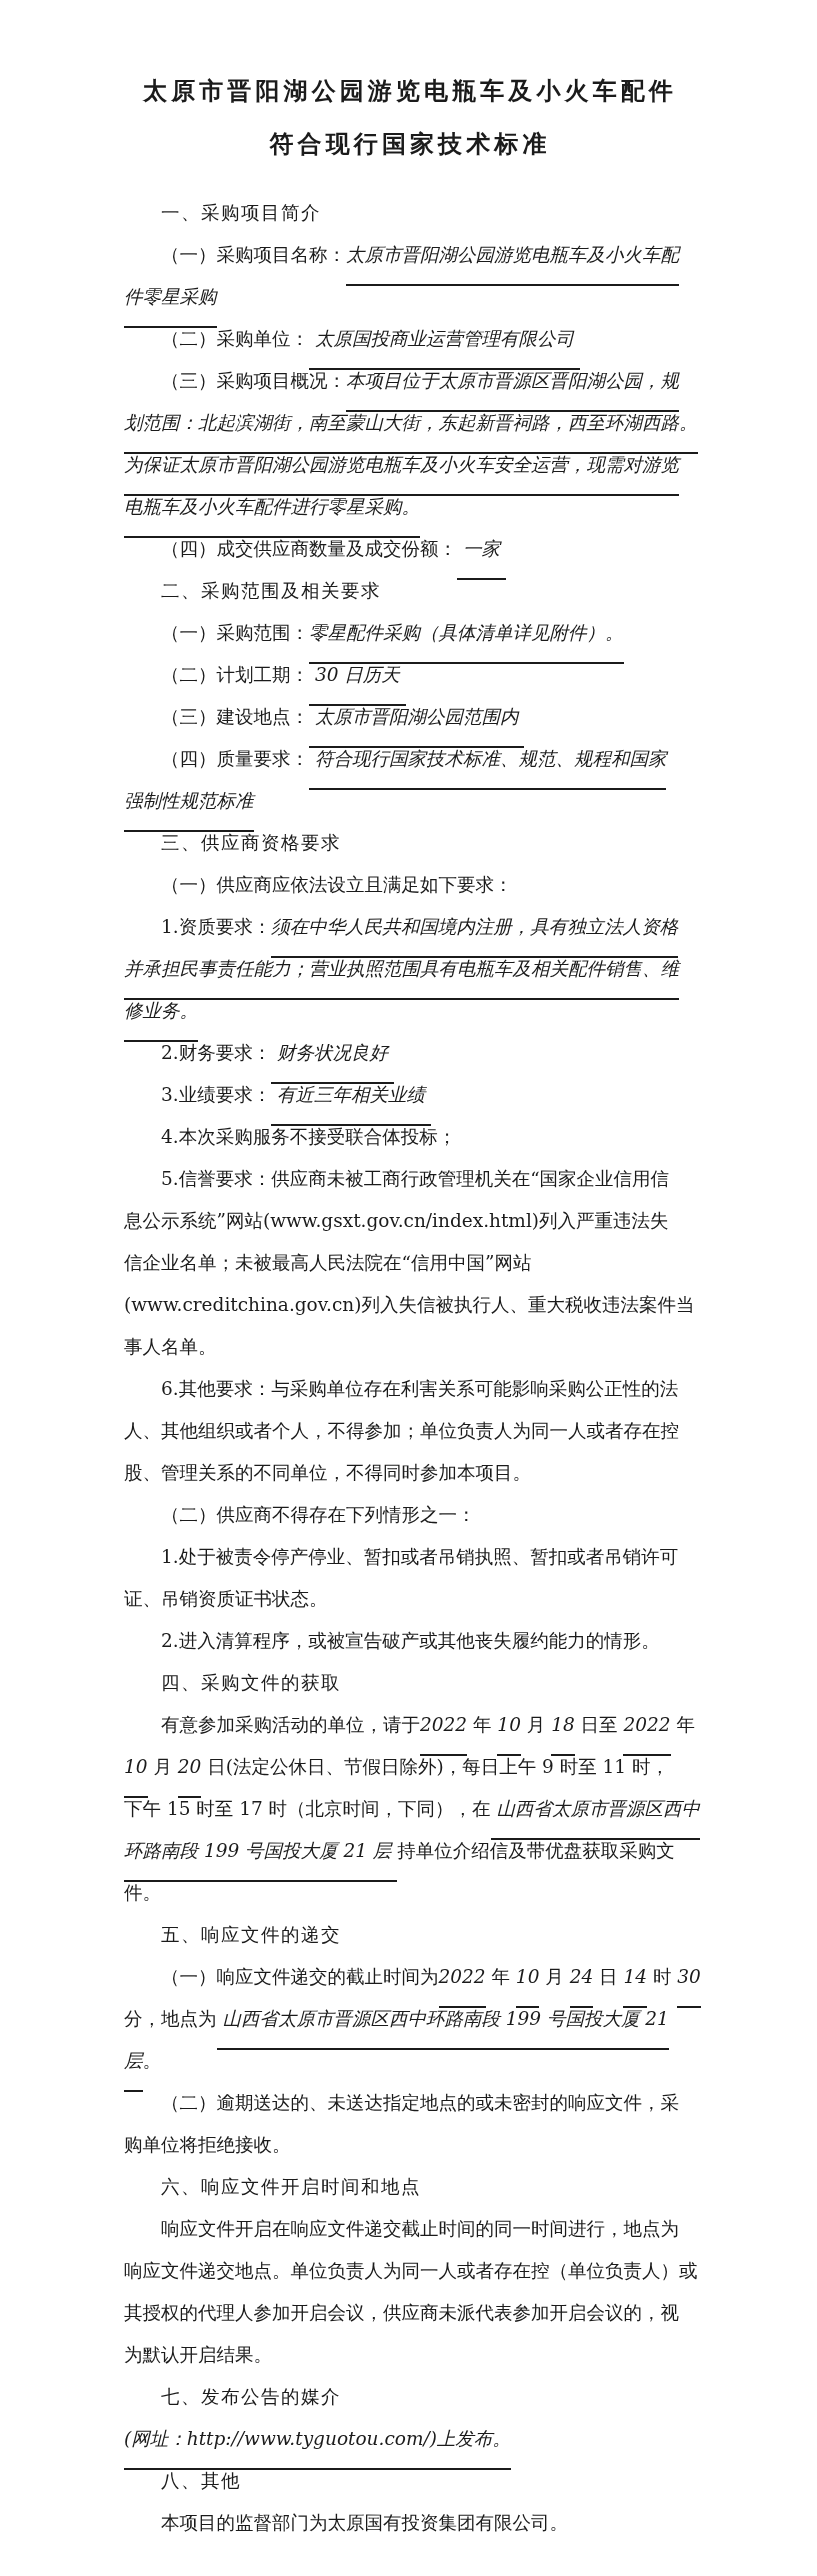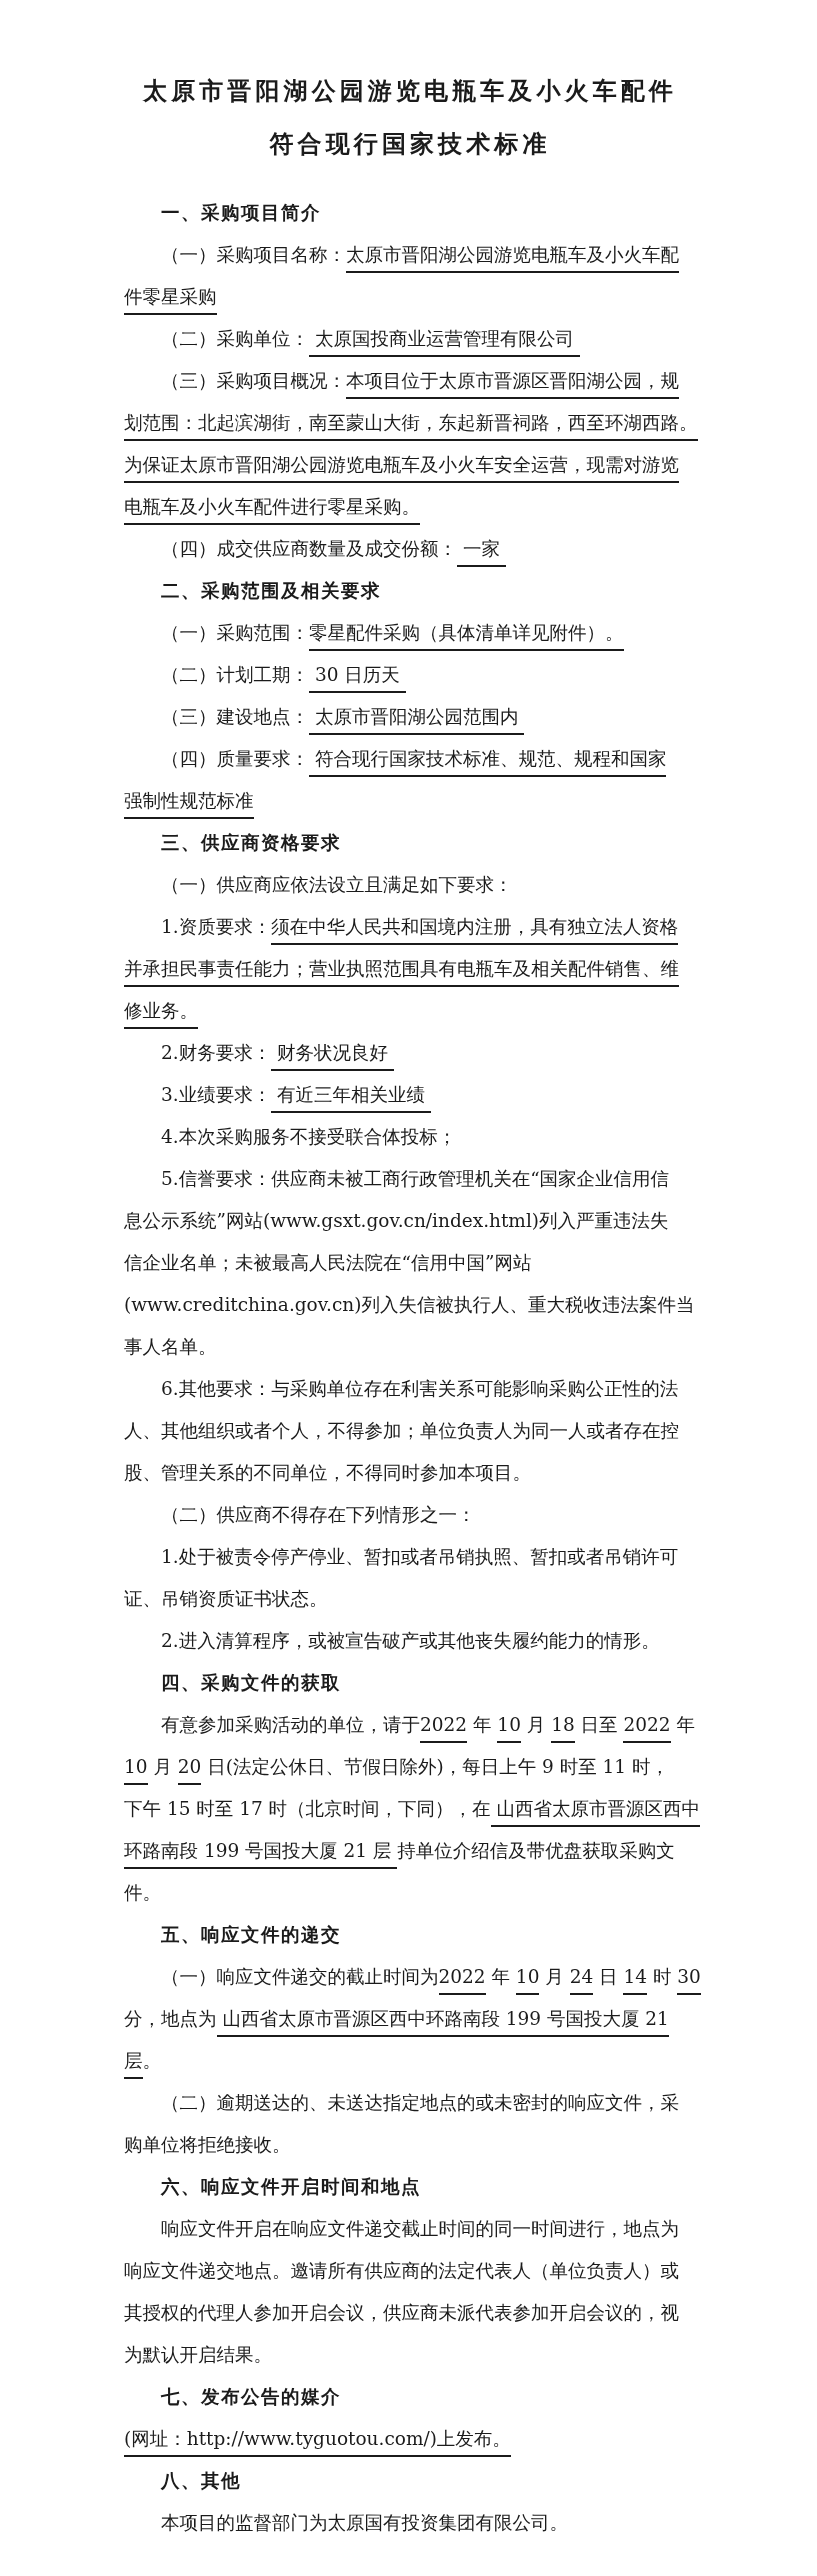--- a/index.html
+++ b/index.html
@@ -25,26 +25,27 @@
     white-space: pre;
   }
   .doc-body { }
   .line {
     font-size: 18.5px;
     height: 42px;
     line-height: 42px;
     letter-spacing: 0px;
     white-space: pre;
   }
-  .line.bold { font-weight: bold; letter-spacing: 1.5px; }
+  .line.bold { font-weight: normal; letter-spacing: 1.5px; }
   .line.indent { padding-left: 37px; }
   .run { }
   .u {
     border-bottom: 2.1px solid #1b1b1b;
-    padding-bottom: 6px;
+    padding-bottom: 19px;
+    font-style: italic;
   }
 </style>
 </head>
 <body>
 
 <div class="page">
   <div class="title-block">
     <div class="title-line">太原市晋阳湖公园游览电瓶车及小火车配件</div>
     <div class="title-line">符合现行国家技术标准</div>
   </div>
@@ -91,21 +92,21 @@
       <div class="line"><span class="run u">环路南段 199 号国投大厦 21 层 </span><span class="run">持单位介绍信及带优盘获取采购文</span></div>
       <div class="line"><span class="run">件。</span></div>
       <div class="line bold indent"><span class="run">五、响应文件的递交</span></div>
       <div class="line indent"><span class="run">（一）响应文件递交的截止时间为</span><span class="run u">2022</span><span class="run"> 年 </span><span class="run u">10</span><span class="run"> 月 </span><span class="run u">24</span><span class="run"> 日 </span><span class="run u">14</span><span class="run"> 时 </span><span class="run u">30</span></div>
       <div class="line"><span class="run">分，地点为</span><span class="run u"> 山西省太原市晋源区西中环路南段 199 号国投大厦 21</span></div>
       <div class="line"><span class="run u">层</span><span class="run">。</span></div>
       <div class="line indent"><span class="run">（二）逾期送达的、未送达指定地点的或未密封的响应文件，采</span></div>
       <div class="line"><span class="run">购单位将拒绝接收。</span></div>
       <div class="line bold indent"><span class="run">六、响应文件开启时间和地点</span></div>
       <div class="line indent"><span class="run">响应文件开启在响应文件递交截止时间的同一时间进行，地点为</span></div>
-      <div class="line"><span class="run">响应文件递交地点。邀请所有供应商的法定代表人（单位负责人）或</span></div>
+      <div class="line"><span class="run">响应文件递交地点。单位负责人为同一人或者存在控（单位负责人）或</span></div>
       <div class="line"><span class="run">其授权的代理人参加开启会议，供应商未派代表参加开启会议的，视</span></div>
       <div class="line"><span class="run">为默认开启结果。</span></div>
       <div class="line bold indent"><span class="run">七、发布公告的媒介</span></div>
       <div class="line"><span class="run u">(网址：http://www.tyguotou.com/)上发布。</span></div>
       <div class="line bold indent"><span class="run">八、其他</span></div>
       <div class="line indent"><span class="run">本项目的监督部门为太原国有投资集团有限公司。</span></div>
     </div>
 </div>
 
 

